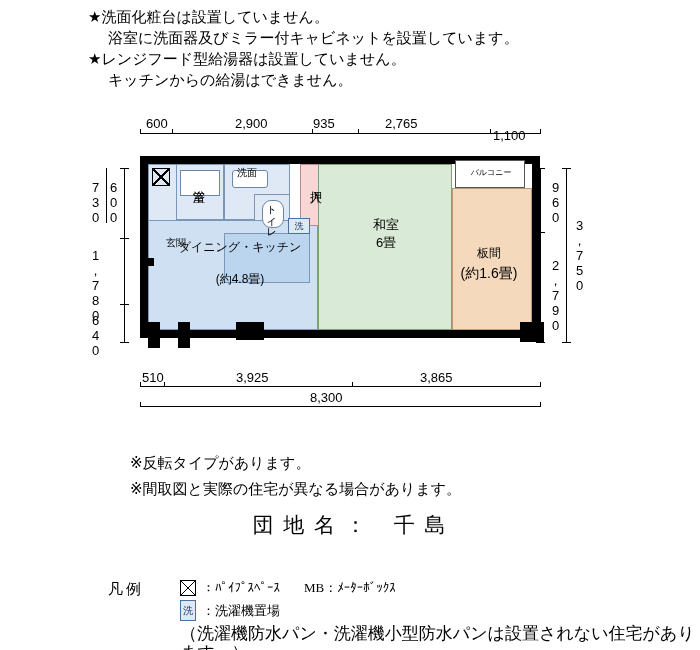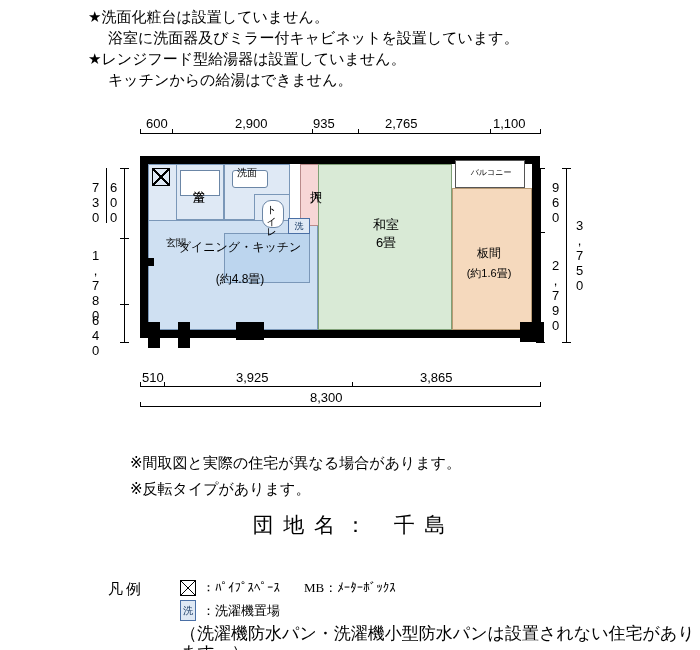--- a/index.html
+++ b/index.html
@@ -67,21 +67,21 @@
   <div class="tick" style="left:172px;top:21px;"></div>
   <div class="tick" style="left:312px;top:21px;"></div>
   <div class="tick" style="left:358px;top:21px;"></div>
   <div class="tick" style="left:490px;top:21px;"></div>
   <div class="tick" style="left:540px;top:21px;"></div>
 
   <div class="dim-lbl" style="left:146px;top:8px;">600</div>
   <div class="dim-lbl" style="left:216px;top:8px;margin-left:19px;">2,900</div>
   <div class="dim-lbl" style="left:313px;top:8px;">935</div>
   <div class="dim-lbl" style="left:385px;top:8px;">2,765</div>
-  <div class="dim-lbl" style="left:493px;top:8px;">1,100</div>
+  <div class="dim-lbl" style="left:493px;top:20px;">1,100</div>
 
   <div class="dim-lbl vtext" style="left:88px;top:72px;">730</div>
   <div class="dim-lbl vtext" style="left:106px;top:72px;">600</div>
   <div class="dim-lbl vtext" style="left:88px;top:140px;">1,780</div>
   <div class="dim-lbl vtext" style="left:88px;top:205px;">640</div>
 
   <div class="dim-line" style="left:124px;top:60px;width:1px;height:174px;"></div>
   <div class="dim-line" style="left:120px;top:60px;width:9px;height:1px;"></div>
   <div class="dim-line" style="left:120px;top:130px;width:9px;height:1px;"></div>
   <div class="dim-line" style="left:120px;top:196px;width:9px;height:1px;"></div>
@@ -135,42 +135,42 @@
   <div class="r-label" style="left:182px;top:62px;width:34px;"><span class="vtext">浴室</span></div>
   <div class="r-label sm" style="left:224px;top:58px;width:46px;text-align:center;">洗面</div>
   <div class="r-label sm" style="left:258px;top:90px;width:26px;"><span class="vtext">トイレ</span></div>
   <div class="r-label sm" style="left:152px;top:128px;width:48px;">玄関</div>
   <div class="r-label" style="left:306px;top:62px;width:20px;"><span class="vtext">押入</span></div>
   <div class="r-label" style="left:170px;top:132px;width:140px;font-size:12px;">ダイニング・キッチン</div>
   <div class="r-label sm" style="left:190px;top:164px;width:100px;font-size:12px;">(約4.8畳)</div>
   <div class="r-label" style="left:356px;top:110px;width:60px;font-size:13px;">和室</div>
   <div class="r-label" style="left:356px;top:128px;width:60px;font-size:13px;">6畳</div>
   <div class="r-label" style="left:458px;top:138px;width:62px;font-size:12px;">板間</div>
-  <div class="r-label sm" style="left:452px;top:158px;width:74px;font-size:11px;">(約1.6畳)</div>
+  <div class="r-label sm" style="left:452px;top:158px;width:74px;font-size:14px;">(約1.6畳)</div>
   <div class="r-label xs" style="left:460px;top:58px;width:62px;font-family:Liberation Serif, serif;">バルコニー</div>
 
   <div class="dim-line" style="left:140px;top:278px;width:400px;height:1px;"></div>
   <div class="tick" style="left:140px;top:274px;"></div>
   <div class="tick" style="left:164px;top:274px;"></div>
   <div class="tick" style="left:352px;top:274px;"></div>
   <div class="tick" style="left:540px;top:274px;"></div>
 
   <div class="dim-lbl" style="left:142px;top:262px;">510</div>
   <div class="dim-lbl" style="left:236px;top:262px;text-align:center;">3,925</div>
   <div class="dim-lbl" style="left:420px;top:262px;">3,865</div>
 
   <div class="dim-line" style="left:140px;top:298px;width:400px;height:1px;"></div>
   <div class="tick" style="left:140px;top:294px;"></div>
   <div class="tick" style="left:540px;top:294px;"></div>
   <div class="dim-lbl" style="left:310px;top:282px;">8,300</div>
 </div>
 
 <div class="lower">
+  <div>※反転タイプがあります。</div>
   <div>※間取図と実際の住宅が異なる場合があります。</div>
-  <div>※反転タイプがあります。</div>
 </div>
 
 <div class="title-block">
   <div class="title-line">
     <span>団 地 名 ：</span>
     <span style="margin-left:18px;">千 島</span>
   </div>
 </div>
 
 <div class="legend">

